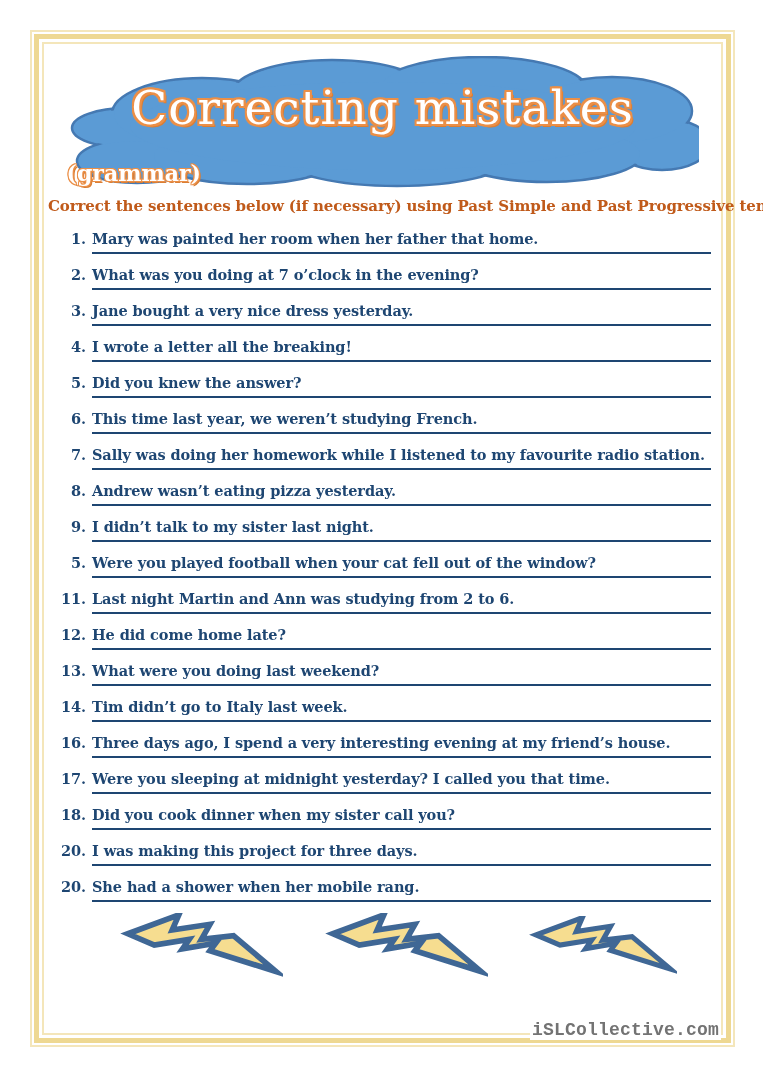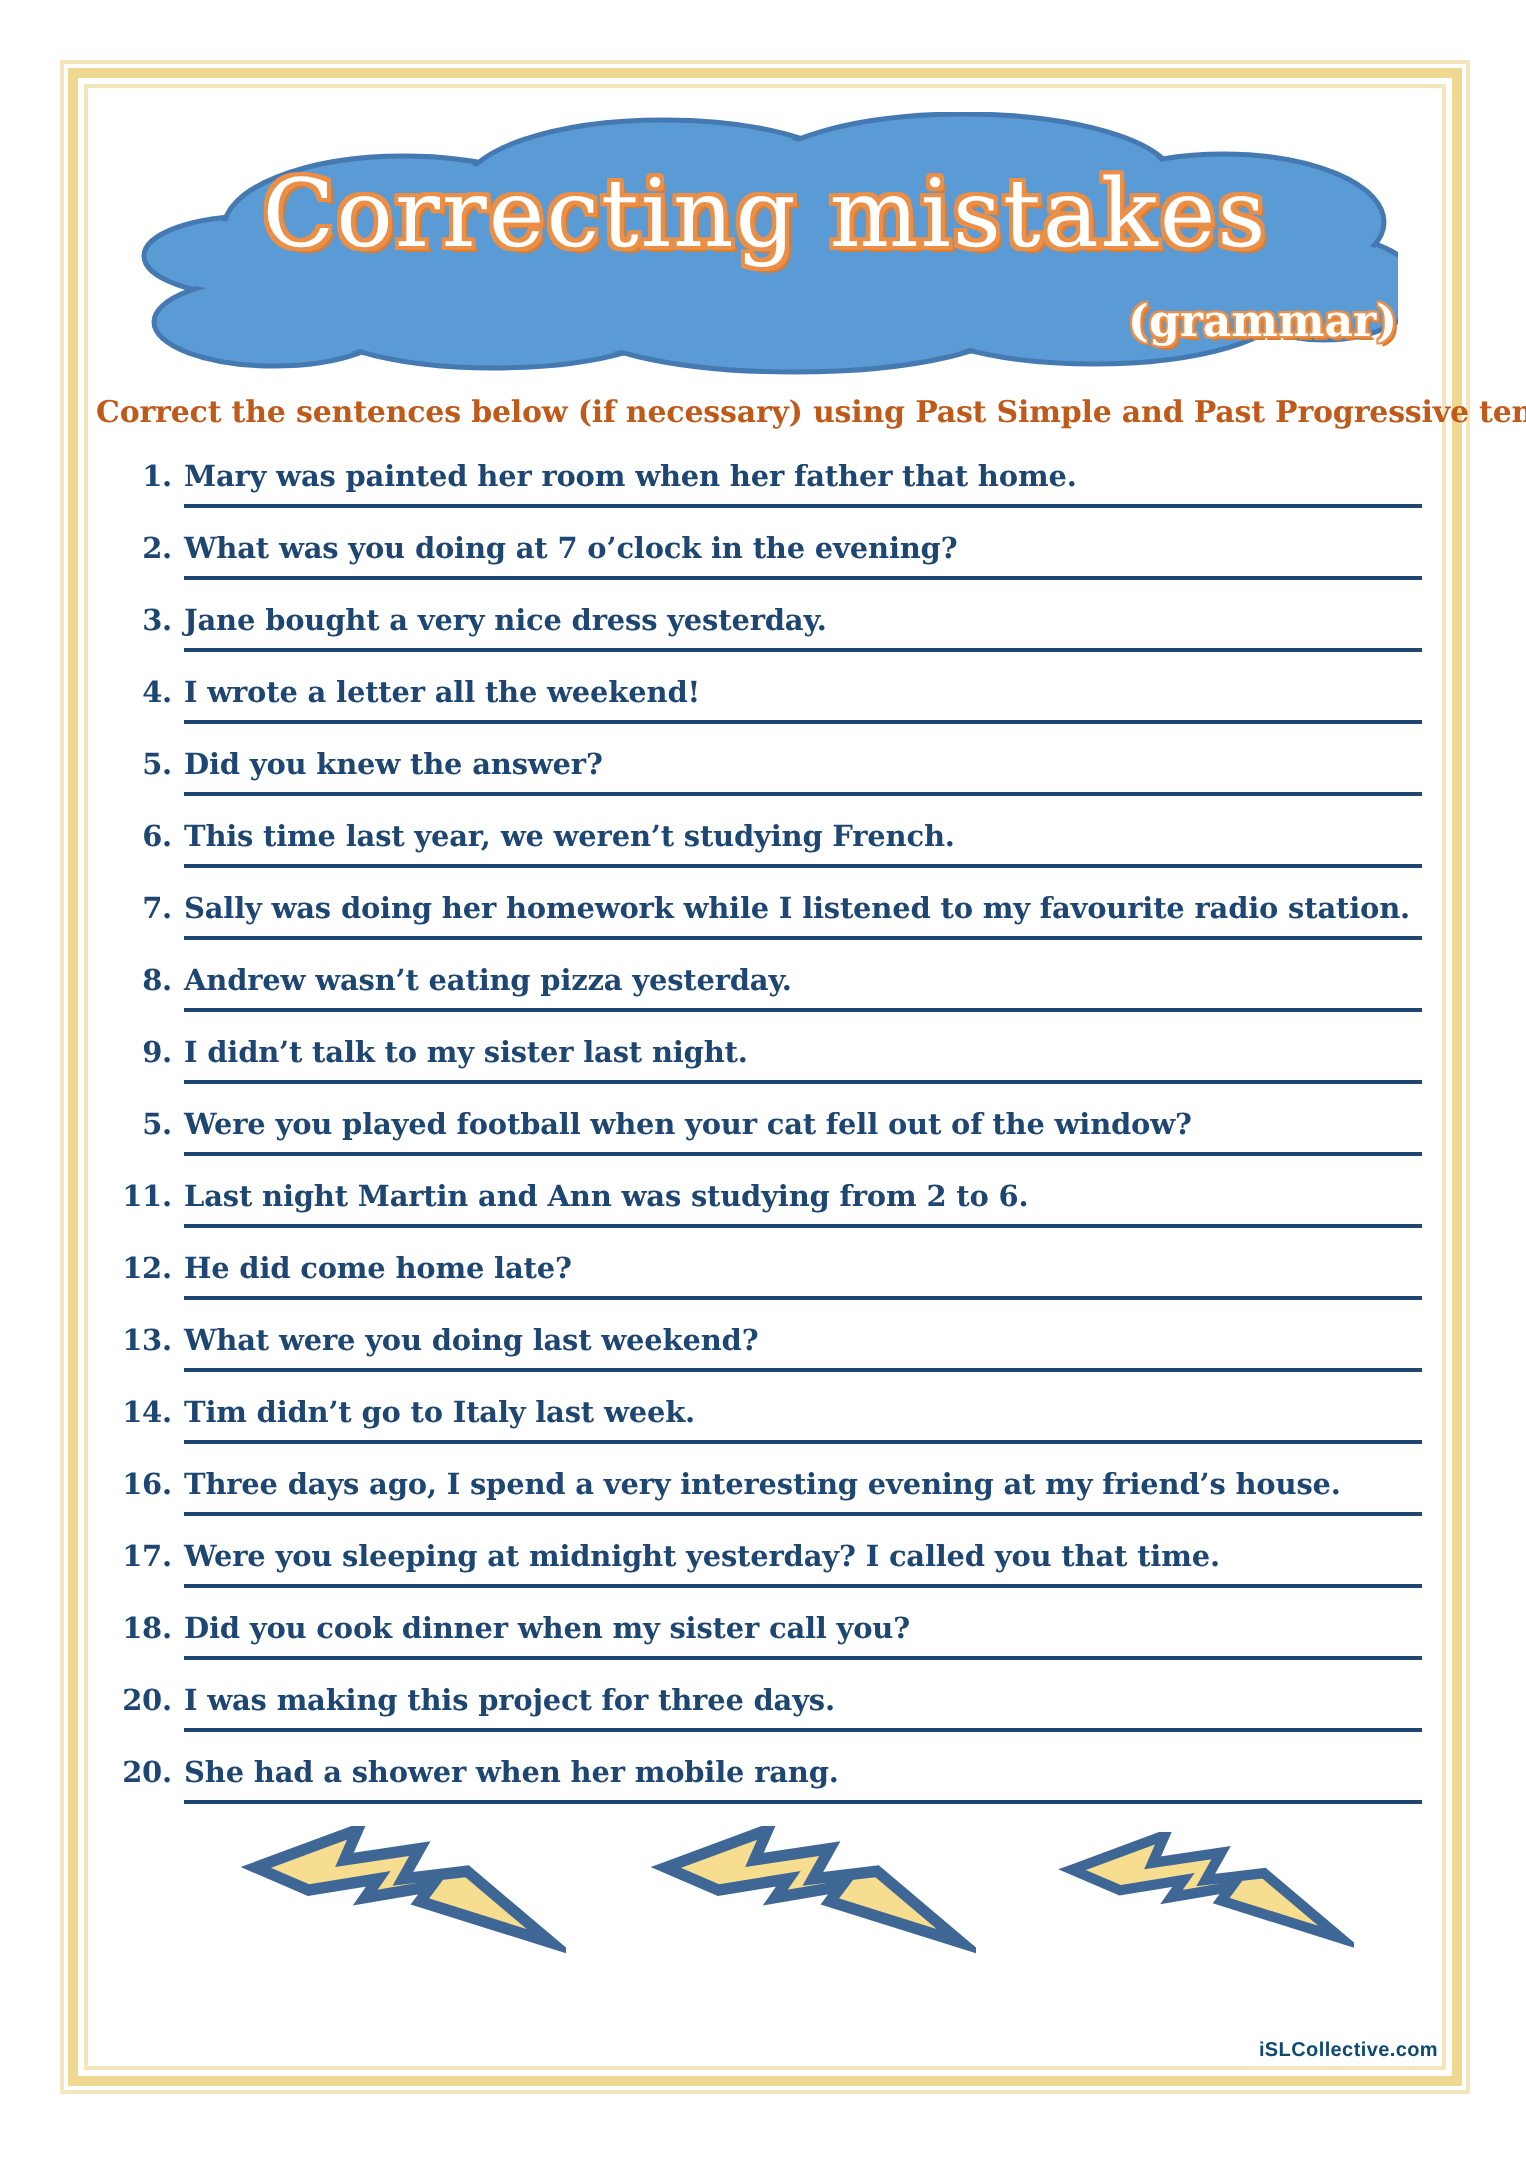--- a/index.html
+++ b/index.html
@@ -36,22 +36,22 @@
     letter-spacing:1px;
     color:#ffffff;
     text-shadow:
       -2px -2px 0 #eb8f47, 2px -2px 0 #eb8f47,
       -2px  2px 0 #eb8f47, 2px  2px 0 #eb8f47,
        0   -2px 0 #eb8f47, 0    2px 0 #eb8f47,
       -2px  0   0 #eb8f47, 2px  0   0 #eb8f47,
        3px  3px 0 #d97e35;
   }
   .subhead{
-    position:absolute;left:0;right:0;top:92px;
-    text-align:right;
+    position:absolute;left:0;right:0;top:104px;
+    text-align:left;
     font-size:22px;font-weight:bold;
     color:#ffffff;
     text-shadow:
       -1px -1px 0 #eb8f47, 1px -1px 0 #eb8f47,
       -1px  1px 0 #eb8f47, 1px  1px 0 #eb8f47,
        0   -1px 0 #eb8f47, 0    1px 0 #eb8f47,
       -1px  0   0 #eb8f47, 1px  0   0 #eb8f47,
        2px  2px 0 #d97e35;
   }
   .instruction{
@@ -84,23 +84,23 @@
   }
   .bolt-row{
     display:flex;
     justify-content:space-between;
     align-items:center;
     margin:6px 40px 0 70px;
   }
   .watermark{
     position:absolute;
     right:42px;top:1020px;
-    font-family:Liberation Sans, sans-serif;
-    font-size:10px;font-weight:bold;
-    color:#0c4a6e;
+    font-family:Liberation Mono, monospace;
+    font-size:18px;font-weight:bold;
+    color:#737373;
     background:#ffffff;
     padding:0 2px;
     letter-spacing:0.2px;
   }
 </style>
 </head>
 <body>
 
 <div class="page">
   <div class="frame">
@@ -158,21 +158,21 @@
       <li>
           <div class="sent-row">
             <span class="num">3.</span>
             <span>Jane bought a very nice dress yesterday.</span>
           </div>
           <div class="answer-line"></div>
         </li>
       <li>
           <div class="sent-row">
             <span class="num">4.</span>
-            <span>I wrote a letter all the weekend!</span>
+            <span>I wrote a letter all the breaking!</span>
           </div>
           <div class="answer-line"></div>
         </li>
       <li>
           <div class="sent-row">
             <span class="num">5.</span>
             <span>Did you knew the answer?</span>
           </div>
           <div class="answer-line"></div>
         </li>

